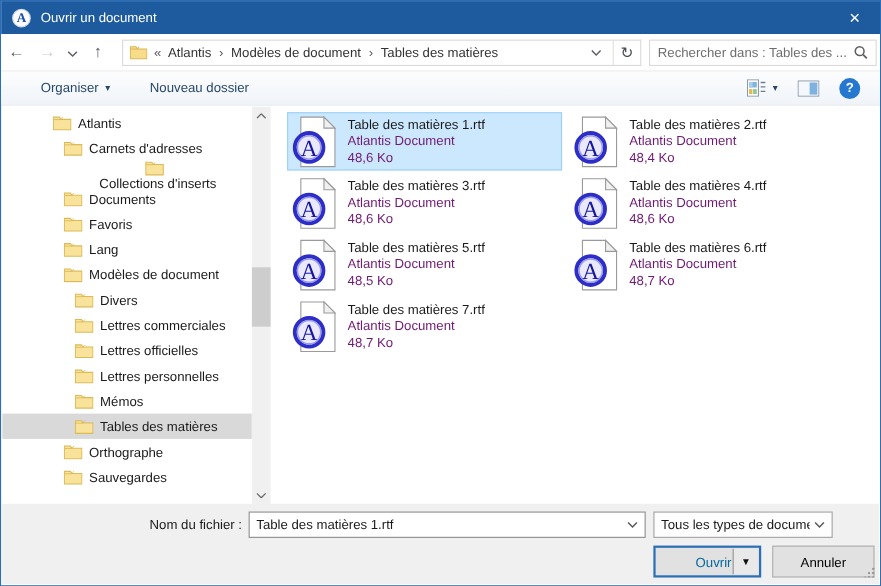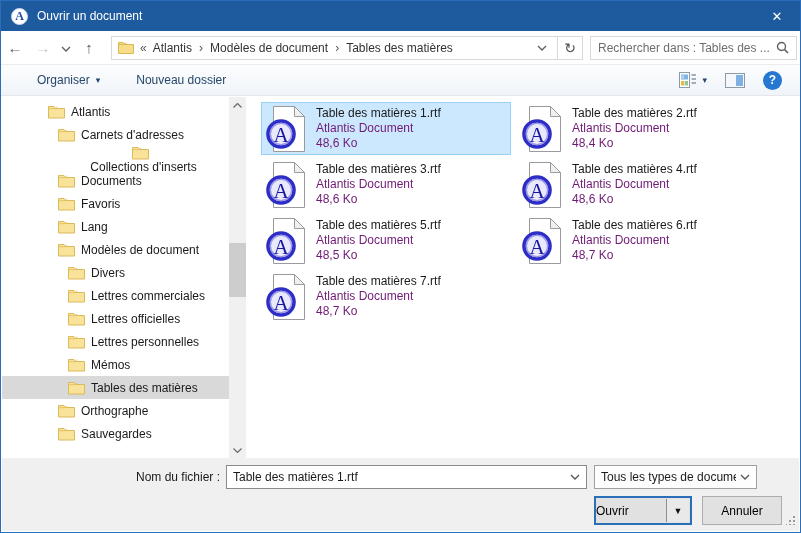--- a/index.html
+++ b/index.html
@@ -77,24 +77,24 @@
   .fname-combo { position:absolute; left:224px; top:7px; width:361px; height:24px; background:#fff;
                  border:1px solid #8a8a8a; display:flex; align-items:center; padding:0 6px; }
   .fname-value { flex:1; color:#1a1a1a; white-space:nowrap; overflow:hidden; }
   .ftype-combo { position:absolute; left:592px; top:7px; width:163px; height:24px; background:#fdfdfd;
                  border:1px solid #a0a0a0; display:flex; align-items:center; padding:0 6px; }
   .ftype-value { flex:1; color:#1a1a1a; white-space:nowrap; overflow:hidden; }
   .combo-chevron { display:flex; margin-left:4px; }
 
   .open-btn { position:absolute; left:592px; top:38px; width:98px; height:29px; border:2px solid #2a6fb8;
               background:#e1e1e1; display:flex; }
-  .open-main { flex:1; display:flex; align-items:center; justify-content:flex-start; color:#000000; }
+  .open-main { flex:1; display:flex; align-items:center; justify-content:flex-end; color:#0369a1; }
   .open-arrow { width:23px; border-left:1px solid #8f8f8f; margin:1px; background:#e9e9e9;
                 display:flex; align-items:center; justify-content:center; font-size:9px; color:#111; }
-  .cancel-btn { position:absolute; left:700px; top:38px; width:80px; height:29px; border:1px solid #adadad;
+  .cancel-btn { position:absolute; left:700px; top:38px; width:93px; height:29px; border:1px solid #adadad;
                 background:#e1e1e1; display:flex; align-items:center; justify-content:center; color:#000; }
   .grip { position:absolute; right:4px; bottom:6px; width:9px; height:9px;
           background:
             radial-gradient(circle at 8px 1px, #9a9a9a 1px, transparent 1.4px),
             radial-gradient(circle at 8px 5px, #9a9a9a 1px, transparent 1.4px),
             radial-gradient(circle at 4px 5px, #9a9a9a 1px, transparent 1.4px),
             radial-gradient(circle at 8px 9px, #9a9a9a 1px, transparent 1.4px),
             radial-gradient(circle at 4px 9px, #9a9a9a 1px, transparent 1.4px),
             radial-gradient(circle at 0px 9px, #9a9a9a 1px, transparent 1.4px); }
 </style>

